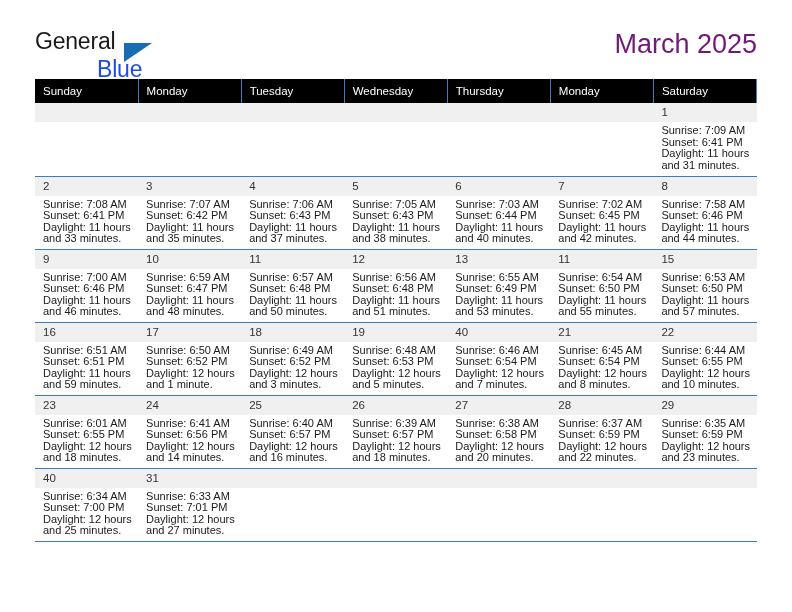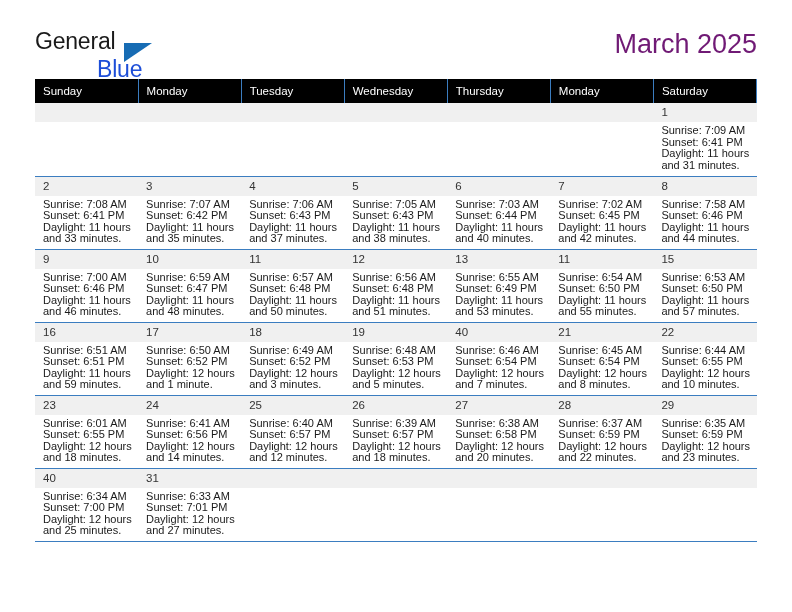--- a/index.html
+++ b/index.html
@@ -335,21 +335,21 @@
               <div>Daylight: 12 hours</div>
               <div>and 14 minutes.</div>
             </div>
           </td>
           <td>
             <div class="daynum">25</div>
             <div class="detail">
               <div>Sunrise: 6:40 AM</div>
               <div>Sunset: 6:57 PM</div>
               <div>Daylight: 12 hours</div>
-              <div>and 12 minutes.</div>
+              <div>and 16 minutes.</div>
             </div>
           </td>
           <td>
             <div class="daynum">26</div>
             <div class="detail">
               <div>Sunrise: 6:39 AM</div>
               <div>Sunset: 6:57 PM</div>
               <div>Daylight: 12 hours</div>
               <div>and 18 minutes.</div>
             </div>

